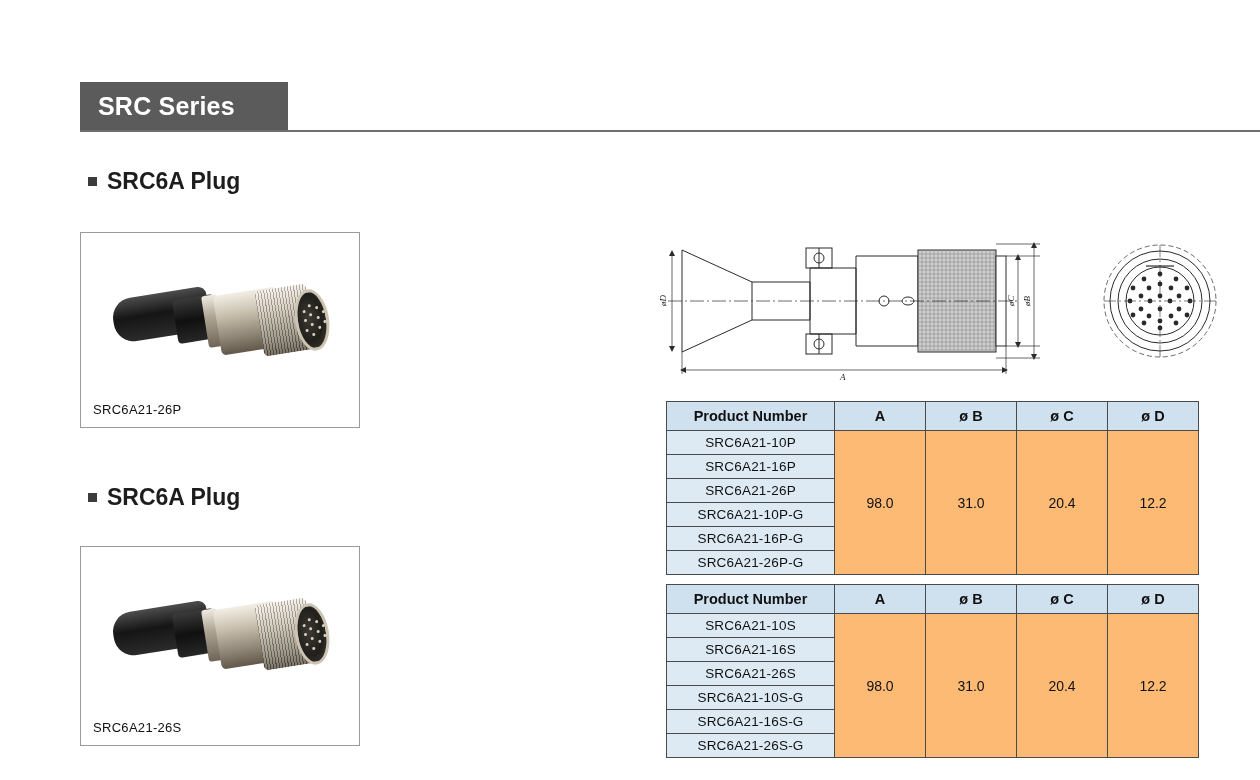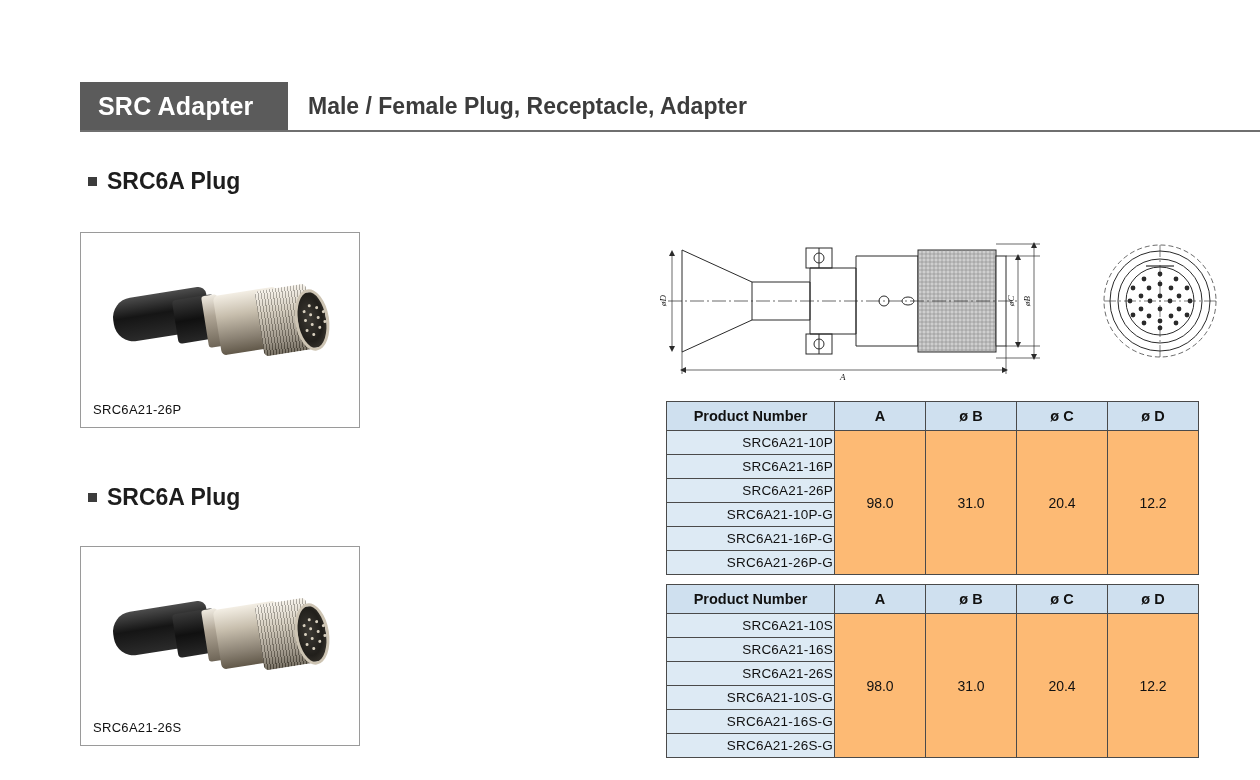--- a/index.html
+++ b/index.html
@@ -198,38 +198,37 @@
   table.spec td {
     border: 1px solid #4a4a4a;
     height: 21px;
     text-align: center;
     font-size: 13.5px;
     color: #111;
     background: #fdba74;
   }
   table.spec td.pn {
     background: #ddeaf4;
-    text-align: right;
+    text-align: center;
     letter-spacing: .2px;
   }
   table.spec td.val {
     font-size: 14px;
   }
   .col-pn { width: 168px; }
   .col-a  { width: 91px; }
   .col-b  { width: 91px; }
   .col-c  { width: 91px; }
   .col-d  { width: 91px; }
 </style>
 </head>
 <body>
 
 <div class="header">
-  <div class="header-series">SRC Adapter</div>
-  <div class="header-title">Male / Female Plug, Receptacle, Adapter</div>
+  <div class="header-series">SRC Series</div>
 </div>
 
 <div class="section-title" id="sec1">
   <span class="bullet"></span>
   <span>SRC6A Plug</span>
 </div>
 
 <div class="photo-frame" id="photo1">
   <div class="conn">
     <div class="boot"></div>

